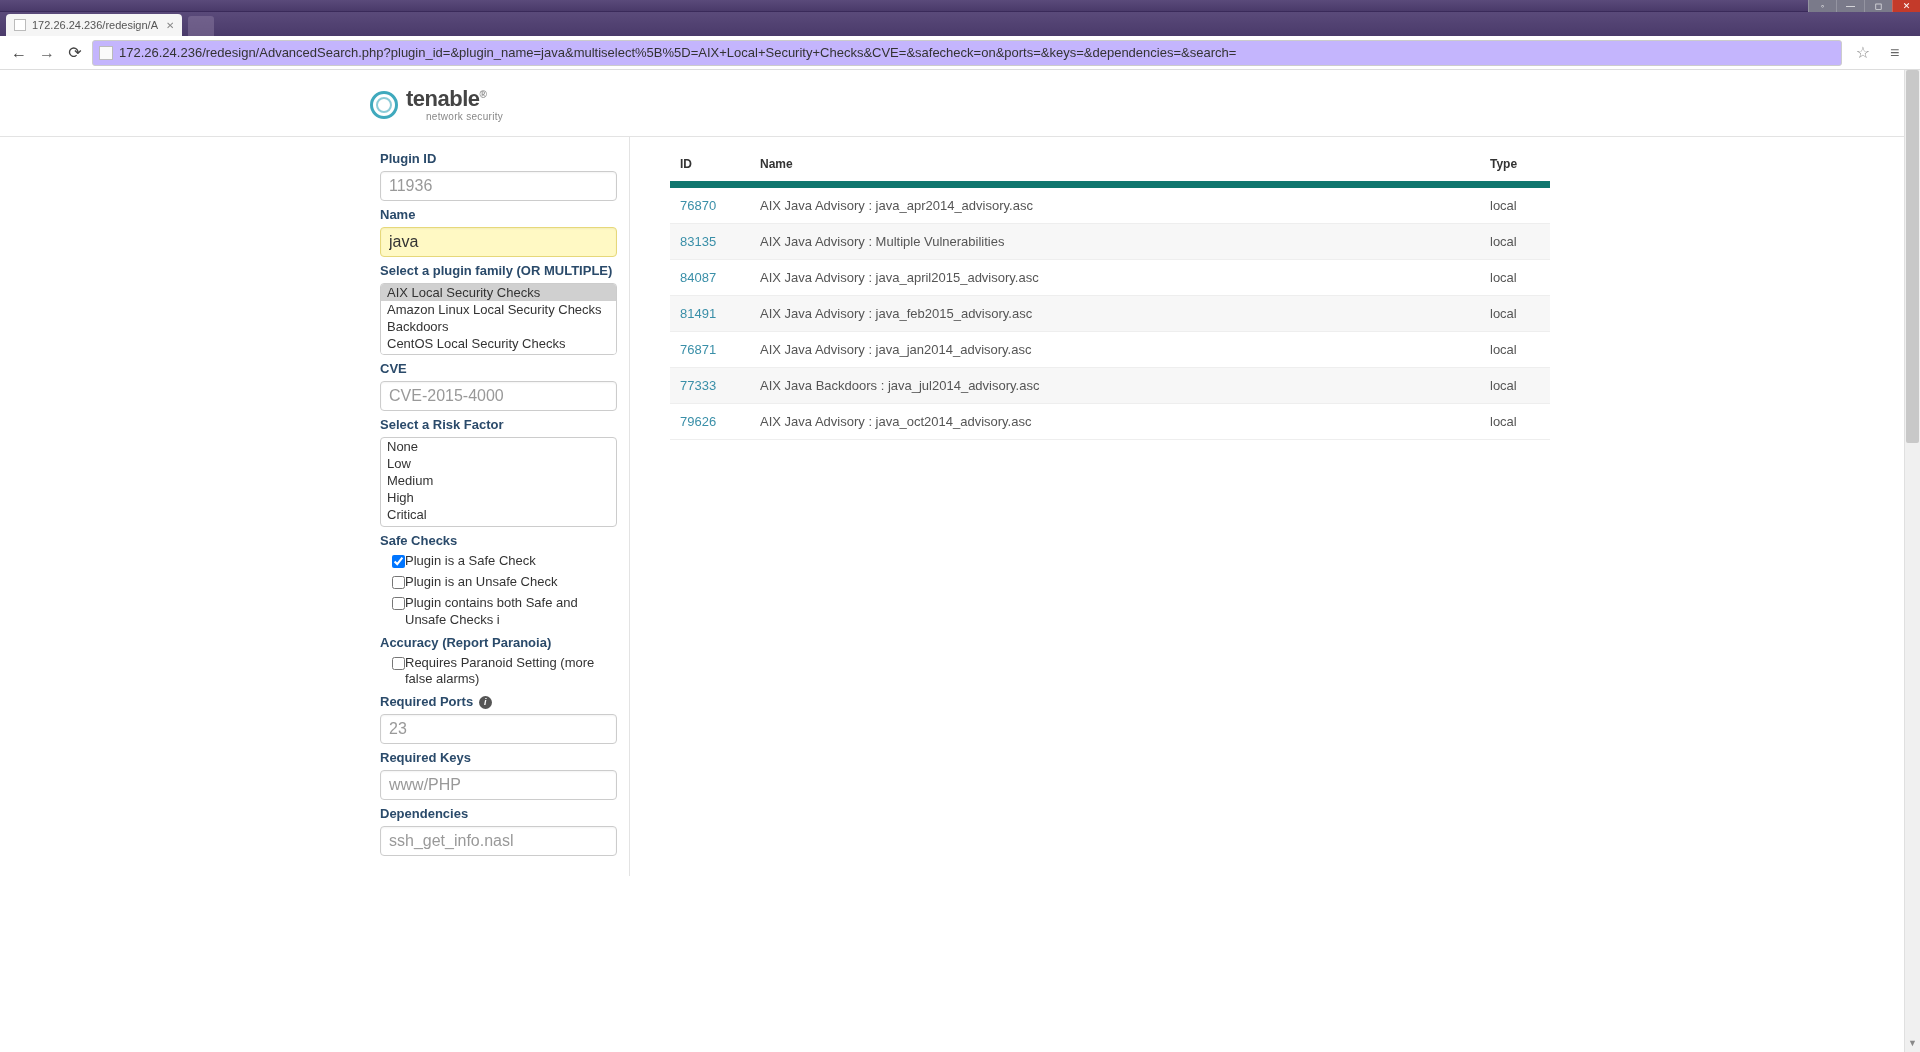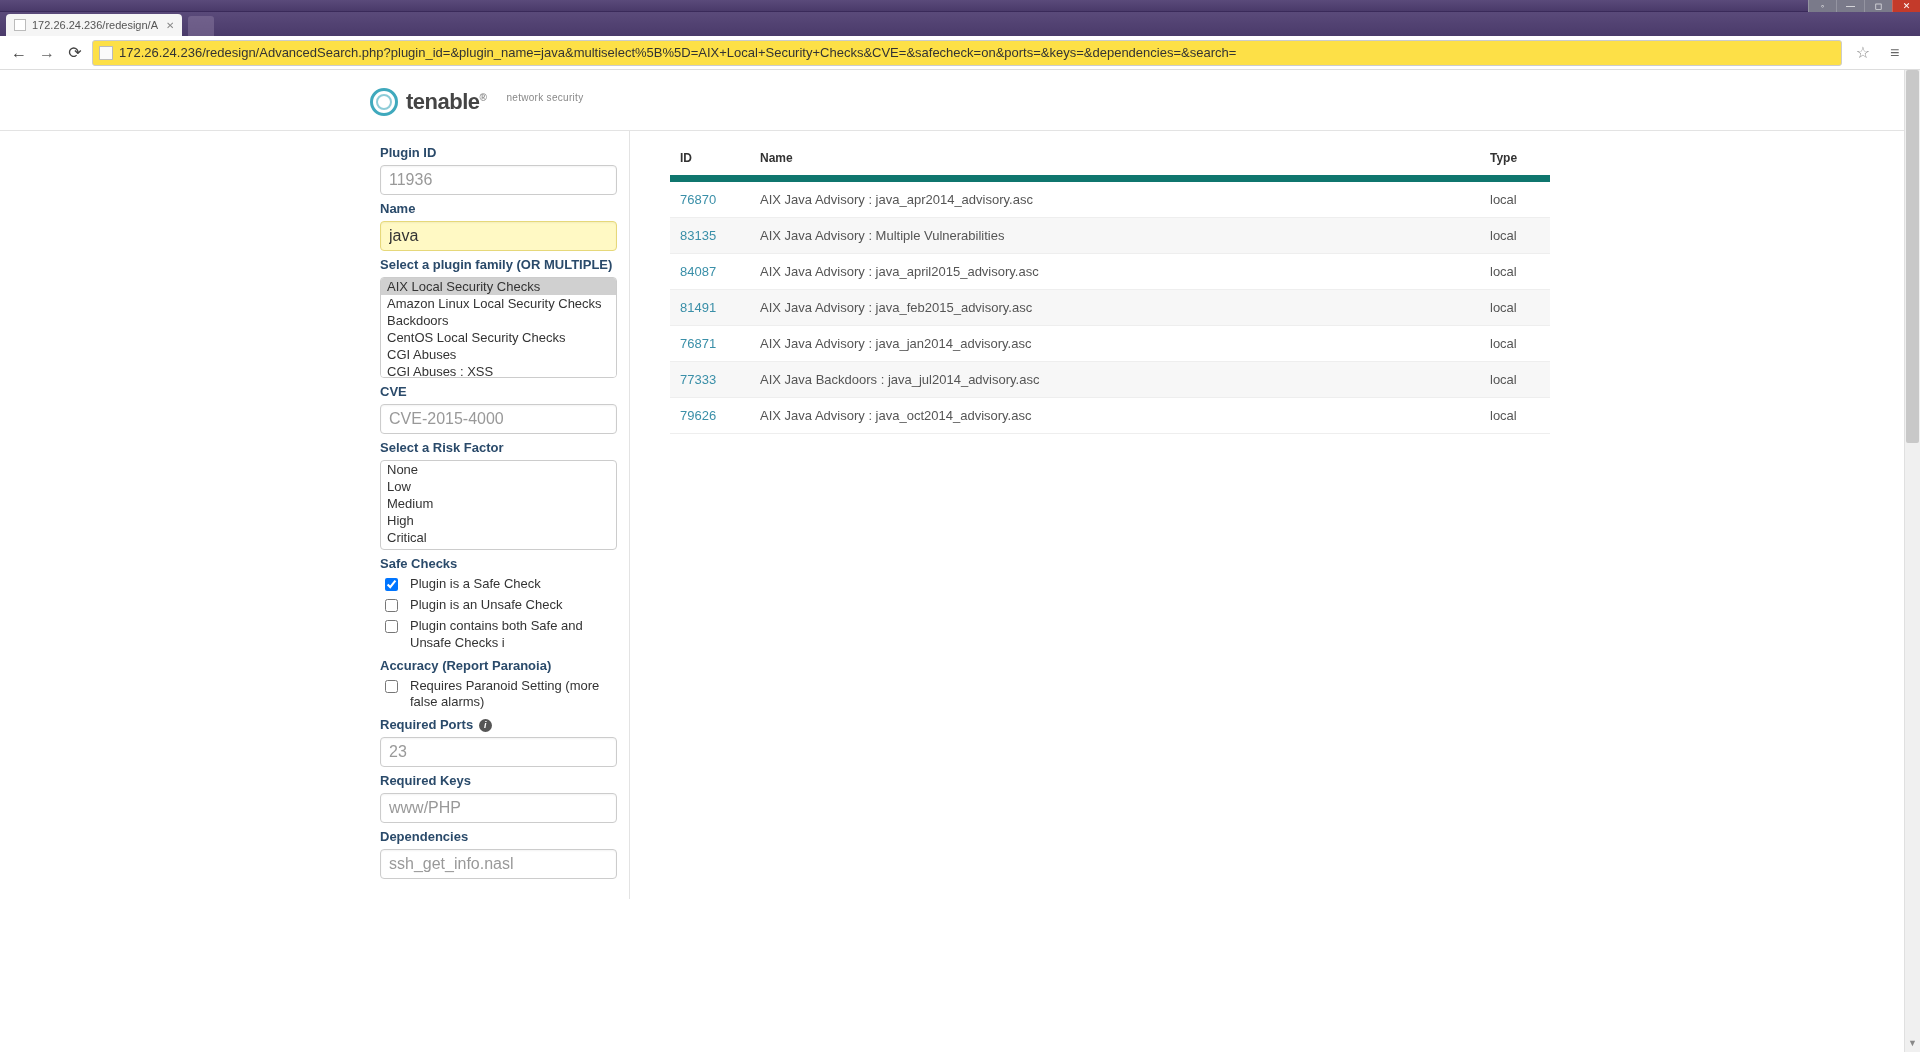--- a/index.html
+++ b/index.html
@@ -14,49 +14,49 @@
 
     .tab-strip { height: 24px; background: linear-gradient(to bottom, #5a4a7a, #4a3a6a); display: flex; align-items: flex-end; padding-left: 6px; }
     .browser-tab { background: #f5f5f5; height: 22px; min-width: 160px; border-radius: 4px 4px 0 0; display: flex; align-items: center; padding: 0 8px; font-size: 11px; color: #555; position: relative; }
     .browser-tab .fav { width: 12px; height: 12px; border: 1px solid #bbb; background: #fff; margin-right: 6px; display: inline-block; }
     .browser-tab .tab-close { margin-left: 8px; color: #888; font-size: 10px; cursor: pointer; }
     .ghost-tab { width: 26px; height: 20px; background: #8a7aa0; margin-left: 6px; border-radius: 3px 3px 0 0; opacity: 0.5; }
 
     .addr-bar { height: 34px; display: flex; align-items: center; padding: 0 8px; border-bottom: 1px solid #ddd; gap: 6px; }
     .nav-btn { width: 22px; height: 22px; display: flex; align-items: center; justify-content: center; color: #666; font-size: 16px; border-radius: 3px; }
     .nav-btn.enabled { color: #444; }
-    .addr-field { flex: 1; height: 26px; border: 1px solid #ccc; border-radius: 3px; display: flex; align-items: center; padding: 0 6px; font-size: 13px; color: #333; background: #fde047;}
+    .addr-field { flex: 1; height: 26px; border: 1px solid #ccc; border-radius: 3px; display: flex; align-items: center; padding: 0 6px; font-size: 13px; color: #333; background: #c4b5fd;}
     .addr-field .page-icon { width: 14px; height: 14px; border: 1px solid #bbb; background: #fafafa; margin-right: 6px; }
     .star-icon { color: #888; margin: 0 8px; font-size: 16px; }
     .menu-icon { width: 16px; font-size: 16px; color: #666; margin: 0 6px; }
 
     
     .page-header { max-width: 1180px; margin: 0 auto; padding: 18px 0 14px 0; display: flex;}
     .logo-wrap { display: flex; align-items: center; gap: 8px;}
     .tenable-swirl { width: 28px; height: 28px; border: 3px solid #3fa9bd; border-radius: 50%; position: relative;}
     .tenable-swirl::after { content: ''; position: absolute; inset: 3px; border: 2px solid #3fa9bd; border-radius: 50%; opacity: 0.6;}
-    .logo-text { display: flex; flex-direction: row; line-height: 1; }
+    .logo-text { display: flex; flex-direction: column; line-height: 1; }
     .logo-main { font-size: 22px; color: #444; font-weight: 600; letter-spacing: -0.5px;}
     .logo-main sup { font-size: 10px; color: #888; }
     .logo-sub { font-size: 10px; color: #888; margin-top: 2px; letter-spacing: 0.3px; padding-left: 20px;}
 
     .divider-line { height: 1px; background: #e3e3e3; }
 
     .main-content { max-width: 1180px; margin: 0 auto; display: flex; }
     .left-panel { width: 260px; padding: 8px 12px 20px 10px; border-right: 1px solid #e3e3e3; }
     .form-label { font-size: 13px; color: #2a4a6a; font-weight: bold; margin: 6px 0 5px 0; display: block; }
     .form-label .info-badge { display: inline-block; width: 13px; height: 13px; background: #555; color: #fff; border-radius: 50%; font-size: 9px; text-align: center; line-height: 13px; font-weight: bold; font-style: italic; margin-left: 2px; vertical-align: middle;}
     .text-input { width: 100%; height: 30px; border: 1px solid #ccc; border-radius: 4px; padding: 0 8px; font-size: 16px; color: #333; box-shadow: inset 0 1px 2px rgba(0,0,0,0.05); }
     .text-input::placeholder { color: #999; }
     .text-input.yellow { background: #fff9c4; border-color: #e6d87a; }
-    .multi-select { width: 100%; height: 101px; border: 1px solid #ccc; border-radius: 4px; overflow-y: scroll; font-size: 13px; background: #fff;}
+    .multi-select { width: 100%; height: 72px; border: 1px solid #ccc; border-radius: 4px; overflow-y: scroll; font-size: 13px; background: #fff;}
     .multi-select .opt { padding: 1px 6px; color: #333; cursor: pointer; }
     .multi-select .opt.selected { background: #d0d0d0; }
     .multi-select.risk { height: 90px; }
-    .check-row { display: flex; align-items: flex-start; gap: 12px; margin: 4px 5px; font-size: 13px; color: #333; }
+    .check-row { display: flex; align-items: flex-start; gap: 0; margin: 4px 12px; font-size: 13px; color: #333; }
     .check-row input[type=checkbox] { margin-top: 2px; }
     .check-row label { line-height: 1.3; color: #333; }
 
     .right-panel { flex: 1; padding: 10px 0 0 40px; }
     .result-table { width: 100%; border-collapse: collapse; }
     .result-table th { text-align: left; font-size: 12px; font-weight: bold; color: #333; padding: 10px 10px; border-bottom: 7px solid #0f766e;}
     .result-table td { padding: 10px 10px; font-size: 13px; color: #555; border-bottom: 1px solid #eee;}
     .result-table tr.row-even td { background: #f7f7f7; }
     .result-table td.id-cell a { color: #3a8fa8; text-decoration: none; }
     .result-table .col-id { width: 80px; }

